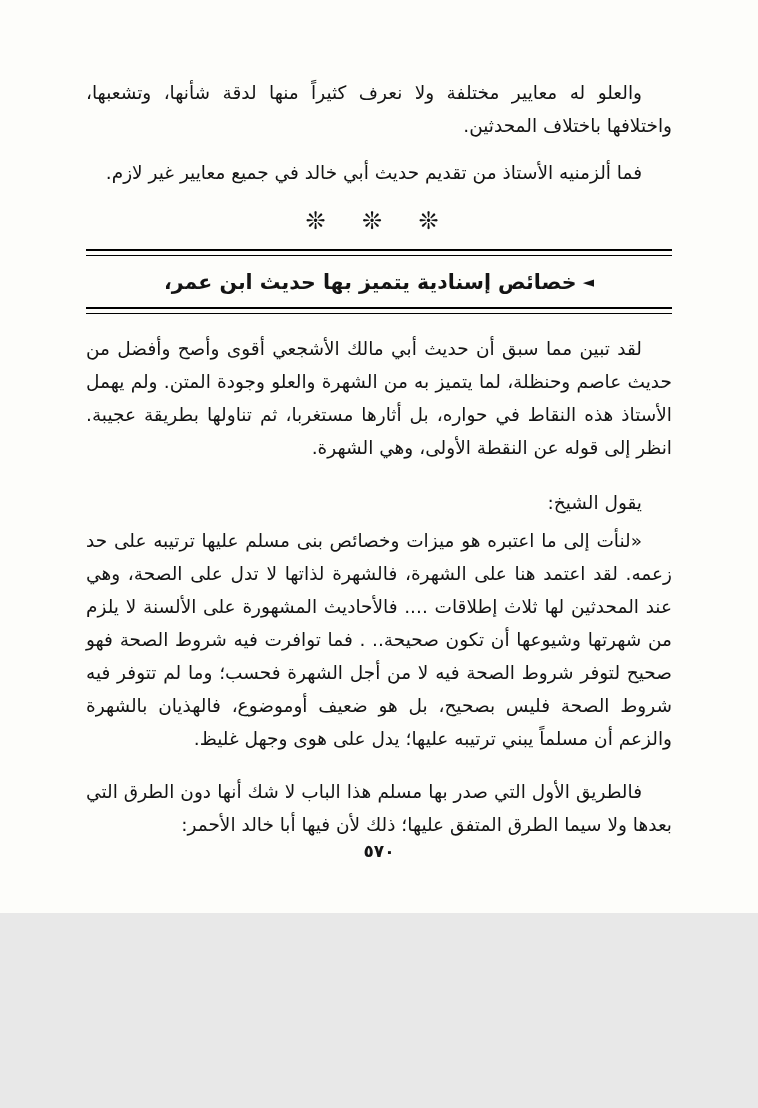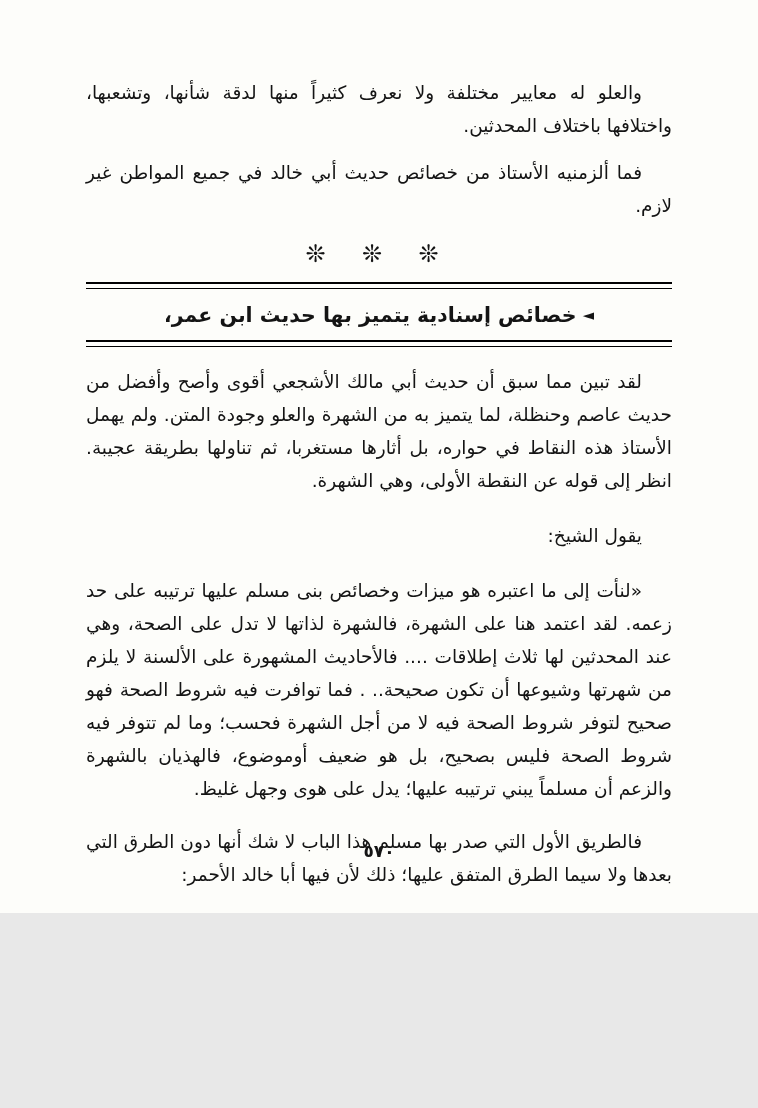--- a/index.html
+++ b/index.html
@@ -70,39 +70,39 @@
 </style>
 </head>
 <body>
 
 <div class="page">
 
   <div class="body-text">
 
     <p>والعلو له معايير مختلفة ولا نعرف كثيراً منها لدقة شأنها، وتشعبها، واختلافها باختلاف المحدثين.</p>
 
-    <p>فما ألزمنيه الأستاذ من خصائص حديث أبي خالد في جميع المواطن غير لازم.</p>
+    <p>فما ألزمنيه الأستاذ من تقديم حديث أبي خالد في جميع معايير غير لازم.</p>
 
     <div class="ornament-row">
       <span>❊ ❊ ❊</span>
     </div>
 
     <div class="rule-double top-rule"></div>
 
     <div class="section-heading">
       <div>
         <span class="heading-arrow">◄</span><span>خصائص إسنادية يتميز بها حديث ابن عمر،</span>
       </div>
     </div>
 
     <div class="rule-double bottom-rule"></div>
 
     <p>لقد تبين مما سبق أن حديث أبي مالك الأشجعي أقوى وأصح وأفضل من حديث عاصم وحنظلة، لما يتميز به من الشهرة والعلو وجودة المتن. ولم يهمل الأستاذ هذه النقاط في حواره، بل أثارها مستغربا، ثم تناولها بطريقة عجيبة. انظر إلى قوله عن النقطة الأولى، وهي الشهرة.</p>
 
-    <p class="speaker-line" style="margin-top:22px; margin-bottom:22px;">يقول الشيخ:</p>
+    <p class="speaker-line" style="margin-top:22px; margin-bottom:5px;">يقول الشيخ:</p>
 
     <p style="margin-bottom:20px;">«لنأت إلى ما اعتبره هو ميزات وخصائص بنى مسلم عليها ترتيبه على حد زعمه. لقد اعتمد هنا على الشهرة، فالشهرة لذاتها لا تدل على الصحة، وهي عند المحدثين لها ثلاث إطلاقات .... فالأحاديث المشهورة على الألسنة لا يلزم من شهرتها وشيوعها أن تكون صحيحة.. . فما توافرت فيه شروط الصحة فهو صحيح لتوفر شروط الصحة فيه لا من أجل الشهرة فحسب؛ وما لم تتوفر فيه شروط الصحة فليس بصحيح، بل هو ضعيف أوموضوع، فالهذيان بالشهرة والزعم أن مسلماً يبني ترتيبه عليها؛ يدل على هوى وجهل غليظ.</p>
 
     <p>فالطريق الأول التي صدر بها مسلم هذا الباب لا شك أنها دون الطرق التي بعدها ولا سيما الطرق المتفق عليها؛ ذلك لأن فيها أبا خالد الأحمر:</p>
 
   </div>
 
   <div class="page-number">٥٧٠</div>
 
 </div>

